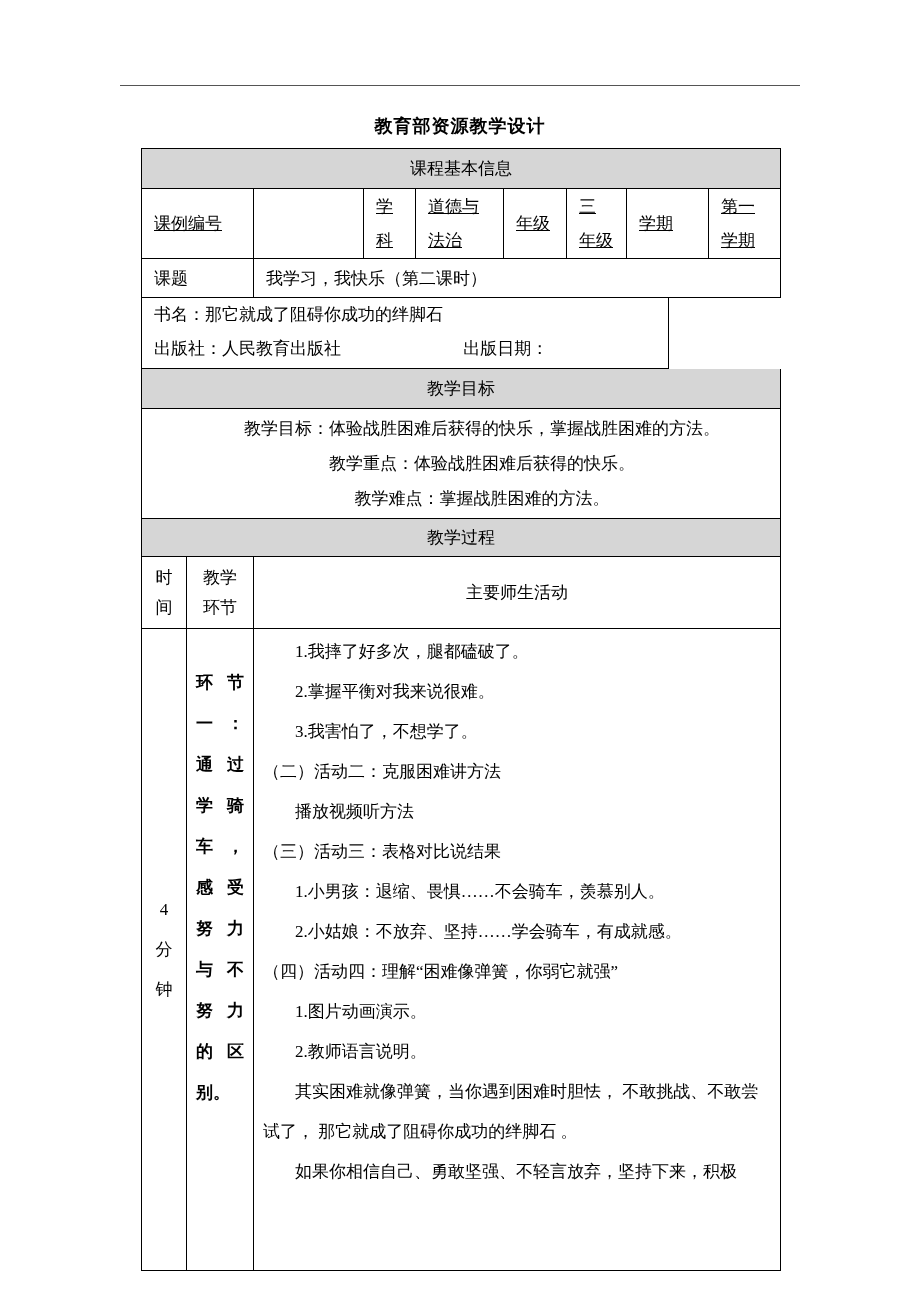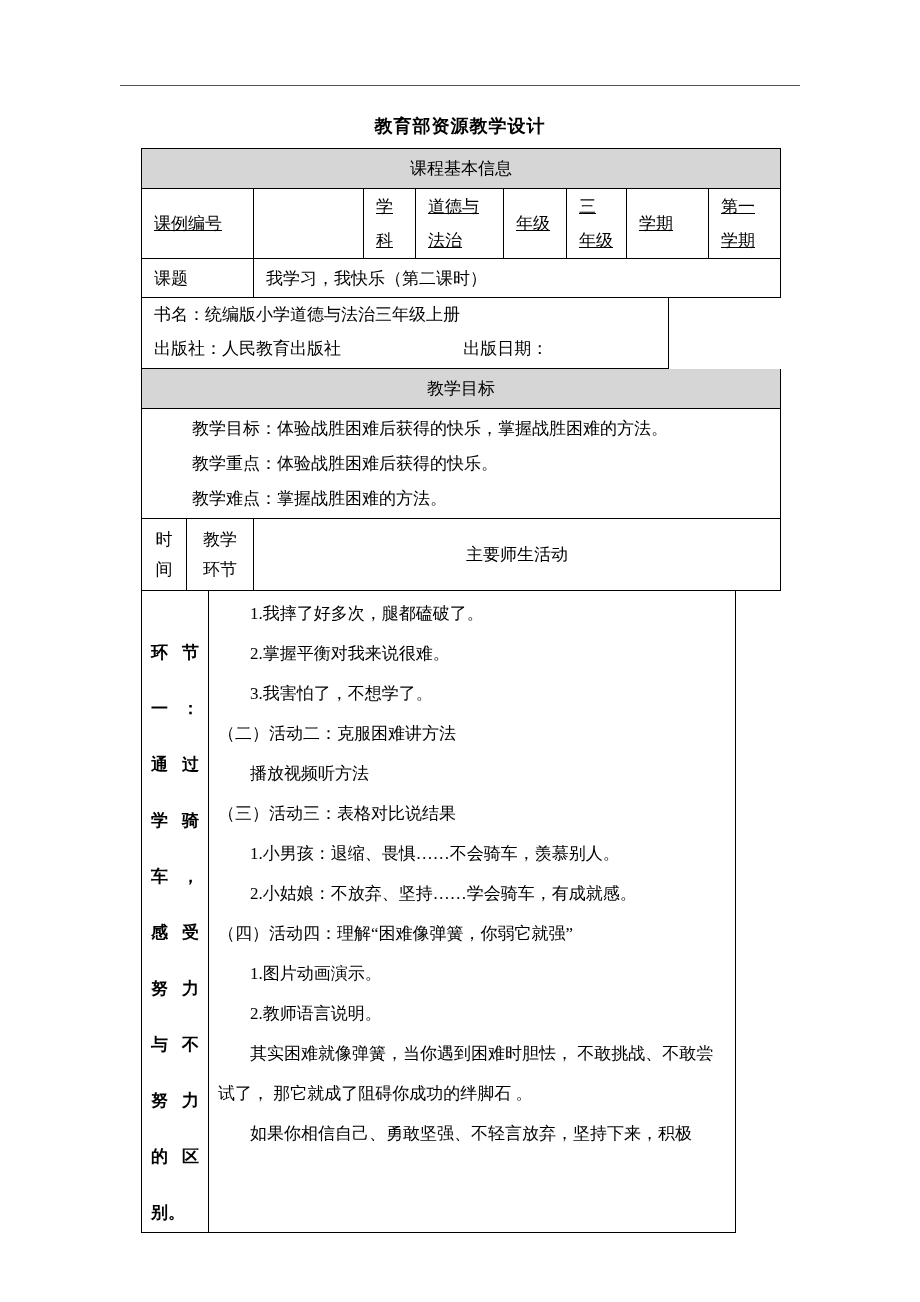--- a/index.html
+++ b/index.html
@@ -40,34 +40,34 @@
   .c88 { width:88px; } .c63 { width:63px; } .c60 { width:60px; }
   .c82 { width:82px; } .c72 { width:72px; }
   .c527 { width:527px; } .c45 { width:45px; } .c67 { width:67px; }
 
   .r-topic .cell { height:39px; padding:0 12px; }
   .r-book .cell { height:71px; padding:0 12px; }
   .r-book .book-content { display:block; padding-top:0; }
   .book-content { line-height:34px; padding:1px 0 0 0; }
   .book-line2 .date { display:inline-block; margin-left:118px; }
 
-  .r-objectives .cell { width:639px; height:110px; display:block; padding:2px 8px 0 8px; }
+  .r-objectives .cell { width:639px; height:110px; display:block; padding:2px 8px 0 8px;text-align:center; }
   .r-objectives p { line-height:35px; text-indent:42px; }
 
   .r-proc-head .cell { height:72px; justify-content:center; text-align:center; line-height:30px; }
   .r-proc-head .c45 { padding:0 10px; }
   .r-proc-head .c67 { padding:0 12px; }
 
   .r-proc-body .cell { height:642px; }
   .time-cell { justify-content:center; }
   .time-inner { width:20px; text-align:center; line-height:40px; word-break:break-all; }
   .stage-cell { display:block; padding-top:34px; }
   .stage-inner {
-    width:48px; margin:0 auto; font-weight:bold; line-height:56px;
-    text-align:justify; text-justify:inter-character; word-break:break-all;
+    width:48px; margin:0 auto; font-weight:bold; line-height:41px;
+    text-align:justify; text-justify:inter-character; word-break:break-all;font-family:Liberation Mono, monospace;
   }
   .activity-cell { display:block; padding:3px 9px 0 9px; }
   .activity-cell p { line-height:40px; }
   .activity-cell p.ind { text-indent:32px; }
 </style>
 </head>
 <body>
 
 <div class="page">
 
@@ -94,48 +94,54 @@
       <div class="cell c72">第一学期</div>
     </div>
 
     <div class="row r-topic">
       <div class="cell c112">课题</div>
       <div class="cell c527">我学习，我快乐（第二课时）</div>
     </div>
 
     <div class="row r-book">
       <div class="cell c527 book-content">
-        <div>书名：统编版小学道德与法治三年级上册</div>
+        <div>书名：那它就成了阻碍你成功的绊脚石</div>
         <div class="book-line2">
           <span>出版社：人民教育出版社</span>
           <span class="date">出版日期：</span>
         </div>
       </div>
     </div>
 
     <div class="row hdr-row">
       <div class="cell">教学目标</div>
     </div>
 
     <div class="row r-objectives">
       <div class="cell">
         <p>教学目标：体验战胜困难后获得的快乐，掌握战胜困难的方法。</p>
         <p>教学重点：体验战胜困难后获得的快乐。</p>
         <p>教学难点：掌握战胜困难的方法。</p>
       </div>
     </div>
 
+    <div class="row hdr-row h38">
+      <div class="cell">教学过程</div>
+    </div>
 
     <div class="row r-proc-head">
       <div class="cell c45">时间</div>
       <div class="cell c67">教学环节</div>
       <div class="cell c527">主要师生活动</div>
     </div>
 
     <div class="row r-proc-body">
+      <div class="cell c45 time-cell">
+        <div class="time-inner">4分钟</div>
+      </div>
       <div class="cell c67 stage-cell">
         <div class="stage-inner">环节一：通过学骑车，感受努力与不努力的区别。</div>
       </div>
       <div class="cell c527 activity-cell">
         <p class="ind">1.我摔了好多次，腿都磕破了。</p>
         <p class="ind">2.掌握平衡对我来说很难。</p>
         <p class="ind">3.我害怕了，不想学了。</p>
         <p>（二）活动二：克服困难讲方法</p>
         <p class="ind">播放视频听方法</p>
         <p>（三）活动三：表格对比说结果</p>

